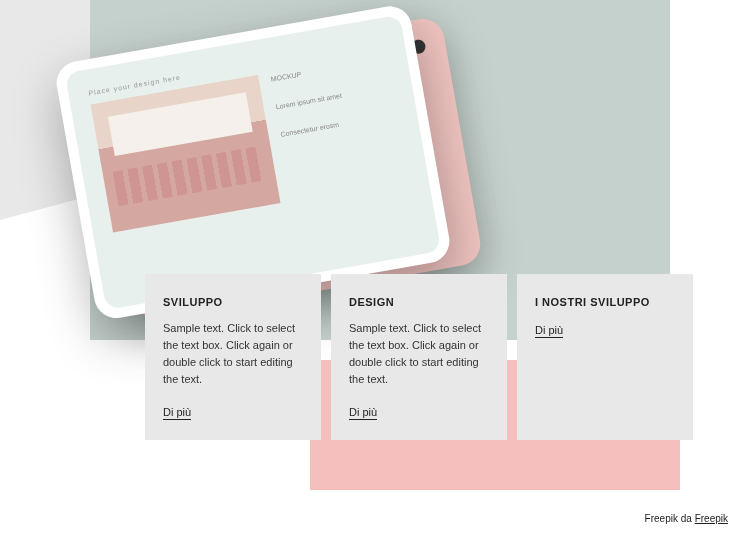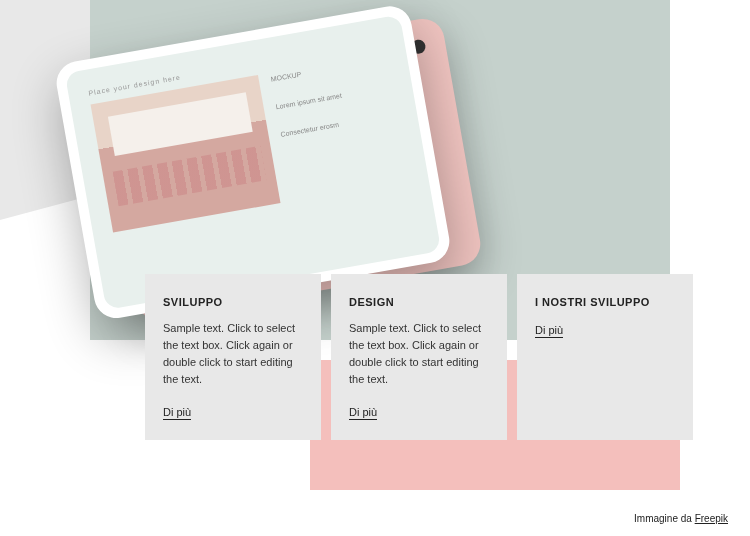--- a/index.html
+++ b/index.html
@@ -73,14 +73,14 @@
     <div class="card-body">Sample text. Click to select the text box. Click again or double click to start editing the text.</div>
     <a href="#" class="card-link">Di più</a>
   </div>
   <div class="card">
     <div class="card-title">I NOSTRI SVILUPPO</div>
     <a href="#" class="card-link">Di più</a>
   </div>
 </div>
 
 <div class="credit">
-  <span>Immagine da </span><a href="#">Freepik</a>
+  <span>Freepik da </span><a href="#">Freepik</a>
 </div>
 
 </body></html>

